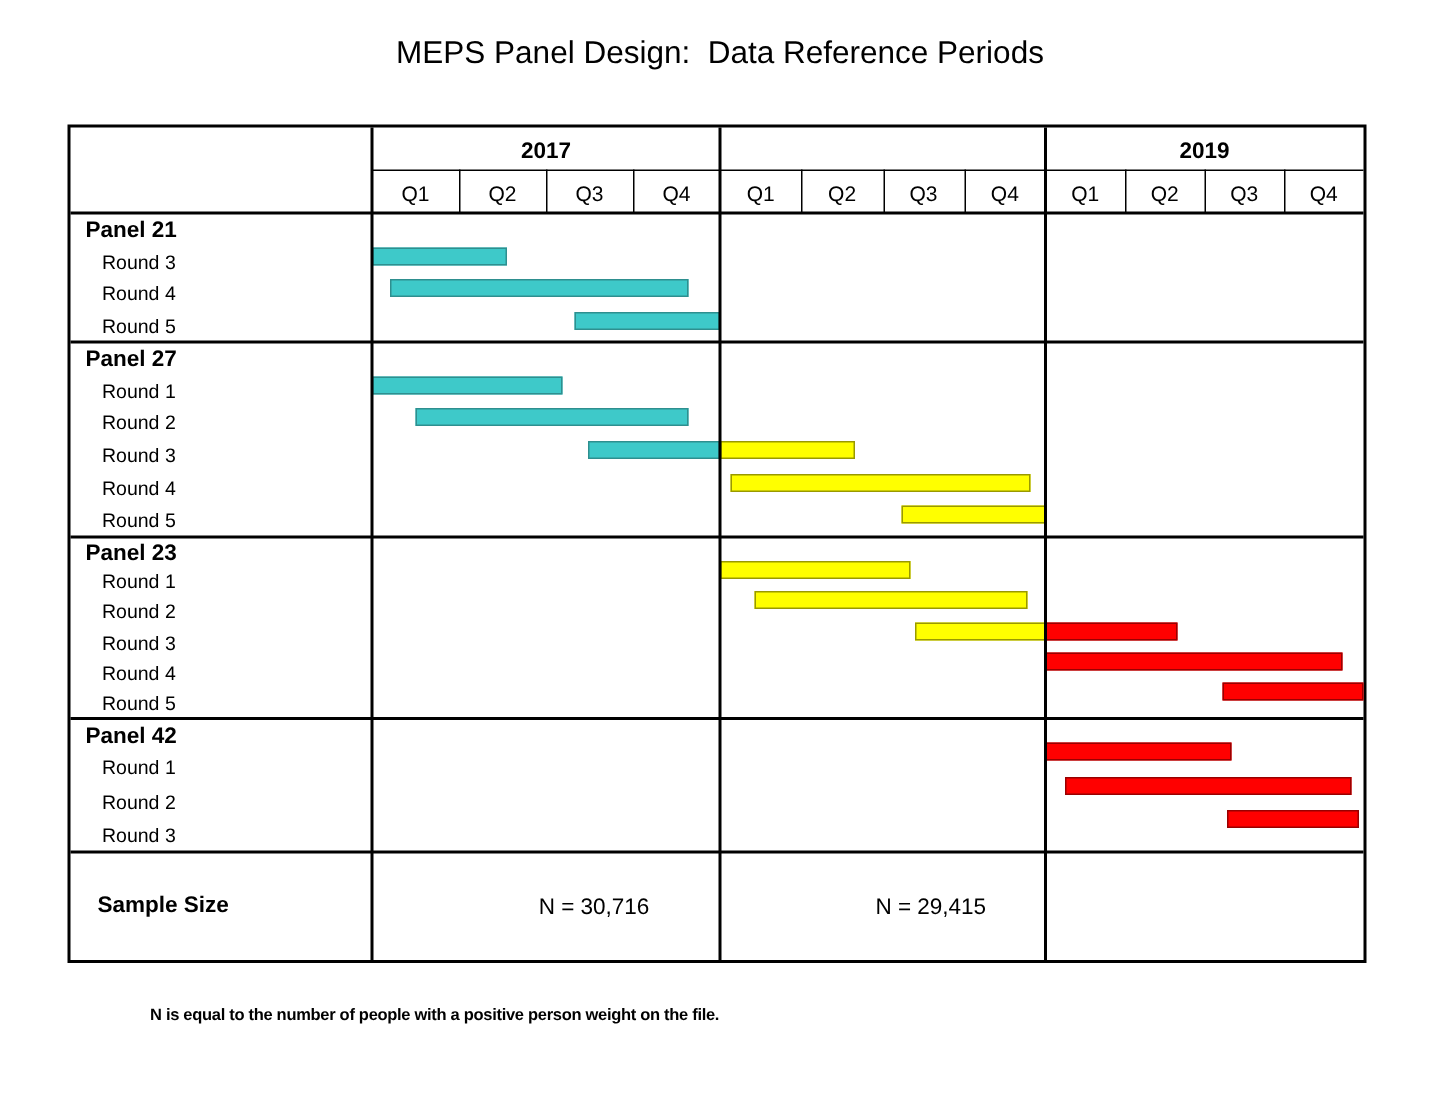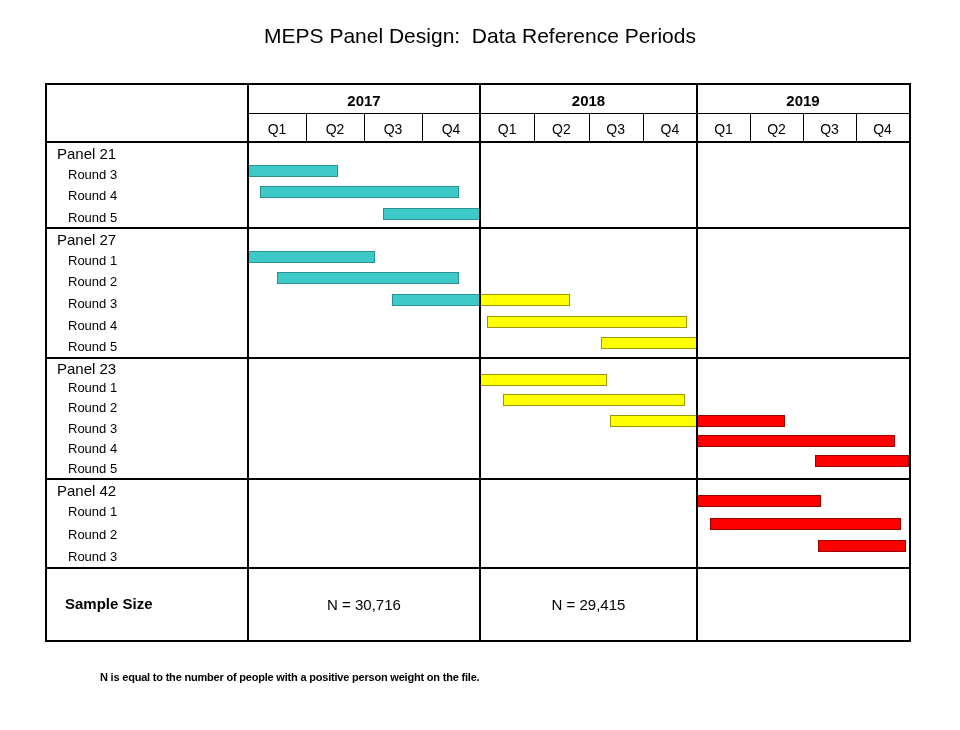--- a/index.html
+++ b/index.html
@@ -36,42 +36,42 @@
     display: flex; align-items: center; justify-content: center;
     font-weight: bold; font-size: 15px; z-index: 1;
   }
   .quarter-header {
     position: absolute; top: 30px; height: 27px;
     display: flex; align-items: center; justify-content: center;
     font-size: 14px; z-index: 1;
   }
   .panel-label {
     position: absolute; left: 10px;
-    font-weight: normal; font-size: 15px; z-index: 1;
+    font-weight: bold; font-size: 15px; z-index: 1;
     white-space: nowrap;
   }
   .round-label {
     position: absolute; left: 21px;
     font-size: 13px; z-index: 1;
     white-space: nowrap;
   }
   .gantt-bar {
     position: absolute; height: 10px;
     border: 1px solid #555555;
     z-index: 2;
   }
   .sample-label {
     position: absolute; left: 18px;
     font-weight: bold; font-size: 15px; z-index: 1;
     white-space: nowrap;
   }
   .sample-value {
     position: absolute;
     display: flex; align-items: center; justify-content: center;
-    font-size: 15px; z-index: 1;
+    font-size: 15px; z-index: 1; padding-left: 32px;
   }
   .footnote {
     position: absolute;
     left: 88px; top: 671px;
     font-size: 11px; font-weight: bold;
     letter-spacing: -0.2px;
     color: #000000;
     padding-left: 12px;
   }
 </style>
@@ -82,21 +82,20 @@
   <div class="title">MEPS Panel Design:  Data Reference Periods</div>
   <div class="gantt-table" id="grid">
       <div class="year-header" style="left: 201px; width: 232px;">2017</div>
       <div class="quarter-header" style="left: 201px; width: 58px;">Q1</div>
       <div class="quarter-header" style="left: 259px; width: 58px;">Q2</div>
       <div class="gline" style="left: 259px; top: 28px; width: 1px; height: 29px;"></div>
       <div class="quarter-header" style="left: 317px; width: 58px;">Q3</div>
       <div class="gline" style="left: 317px; top: 28px; width: 1px; height: 29px;"></div>
       <div class="quarter-header" style="left: 375px; width: 58px;">Q4</div>
       <div class="gline" style="left: 375px; top: 28px; width: 1px; height: 29px;"></div>
-      <div class="year-header" style="left: 433px; width: 217px;">2018</div>
       <div class="quarter-header" style="left: 433px; width: 54.25px;">Q1</div>
       <div class="quarter-header" style="left: 487.25px; width: 54.25px;">Q2</div>
       <div class="gline" style="left: 487.25px; top: 28px; width: 1px; height: 29px;"></div>
       <div class="quarter-header" style="left: 541.5px; width: 54.25px;">Q3</div>
       <div class="gline" style="left: 541.5px; top: 28px; width: 1px; height: 29px;"></div>
       <div class="quarter-header" style="left: 595.75px; width: 54.25px;">Q4</div>
       <div class="gline" style="left: 595.75px; top: 28px; width: 1px; height: 29px;"></div>
       <div class="year-header" style="left: 650px; width: 212px;">2019</div>
       <div class="quarter-header" style="left: 650px; width: 53px;">Q1</div>
       <div class="quarter-header" style="left: 703px; width: 53px;">Q2</div>

